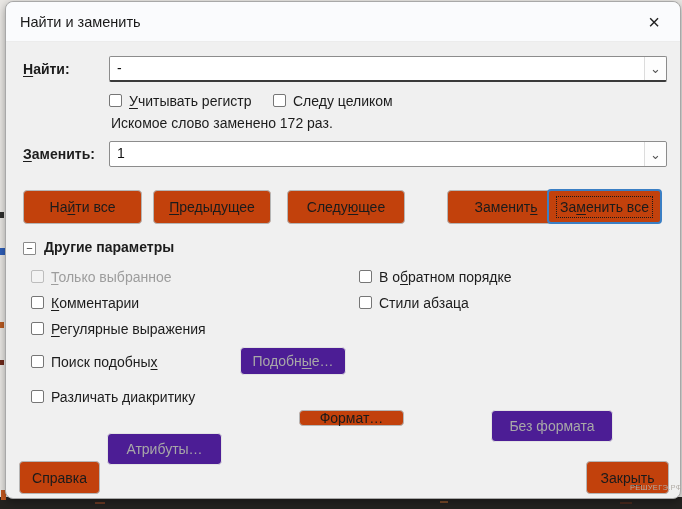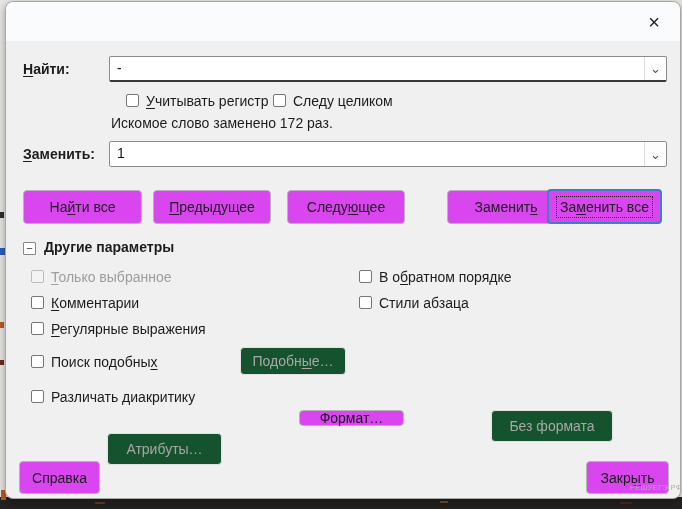--- a/index.html
+++ b/index.html
@@ -47,24 +47,24 @@
 
   .cbrow { position:absolute; display:flex; align-items:center; gap:7px; font-size:14px; height:17px; white-space:nowrap; }
   .cb { width:13px; height:13px; border:1px solid #767676; background:#fff; border-radius:2px; flex:none; }
   .cbrow.disabled { color:#9d9d9d; }
   .cbrow.disabled .cb { border-color:#bdbdbd; background:#f3f3f3; }
 
   .status { position:absolute; left:105px; top:113px; font-size:14px; color:#1c1c1c; }
 
   .btn {
     position:absolute; display:flex; align-items:center; justify-content:center;
-    background:#d946ef; border:1px solid #b5b5b5; border-radius:4px;
+    background:#c2410c; border:1px solid #b5b5b5; border-radius:4px;
     font-size:14px; color:#1b1b1b; white-space:nowrap;
   }
-  .btn.disabled { background:#14532d; border-color:#e3e3e3; color:#a8a8a8; }
+  .btn.disabled { background:#4c1d95; border-color:#e3e3e3; color:#a8a8a8; }
   .btn.focused { border:2px solid #3b7fc4; }
   .btn.focused .inner { outline:1px dotted #1a1a1a; padding:2px 3px; }
 
   .expander {
     position:absolute; left:17px; top:240px; width:13px; height:13px;
     border:1px solid #8a8a8a; background:#fff; border-radius:1px;
     display:flex; align-items:center; justify-content:center;
     font-size:11px; line-height:11px; color:#333;
   }
   .section-header { position:absolute; left:38px; top:237px; font-size:14px; font-weight:700; }
@@ -82,32 +82,33 @@
 <div class="artifact" style="left:0;top:322px;width:4px;height:6px;background:#b85a22;"></div>
 <div class="artifact" style="left:0;top:360px;width:4px;height:5px;background:#6e2a1a;"></div>
 <div class="artifact" style="left:1px;top:490px;width:5px;height:10px;background:#c2571d;"></div>
 <div class="artifact" style="left:95px;top:502px;width:10px;height:2px;background:#6b3a24;"></div>
 <div class="artifact" style="left:440px;top:501px;width:8px;height:2px;background:#7a4a2a;"></div>
 <div class="artifact" style="left:620px;top:502px;width:12px;height:2px;background:#4a2a1e;"></div>
 
 <div class="dialog">
 
   <div class="titlebar">
+    <div class="title">Найти и заменить</div>
     <div class="close-btn">×</div>
   </div>
 
   <div class="field-label" style="left:17px;top:54px;"><span></span><span class="u">Н</span><span>айти:</span></div>
   <div class="combo focus-underline" style="top:54px;">
     <div class="val">-</div>
     <div class="dd">
         <span>⌄</span>
       </div>
   </div>
 
-  <div class="cbrow" style="left:120px;top:90px;">
+  <div class="cbrow" style="left:103px;top:90px;">
     <span class="cb"></span>
     <span><span></span><span class="u">У</span><span>читывать регистр</span></span>
   </div>
   <div class="cbrow" style="left:267px;top:90px;">
     <span class="cb"></span>
     <span><span>Следу целиком</span><span class="u"></span><span></span></span>
   </div>
 
   <div class="status">Искомое слово заменено 172 раз.</div>
 

